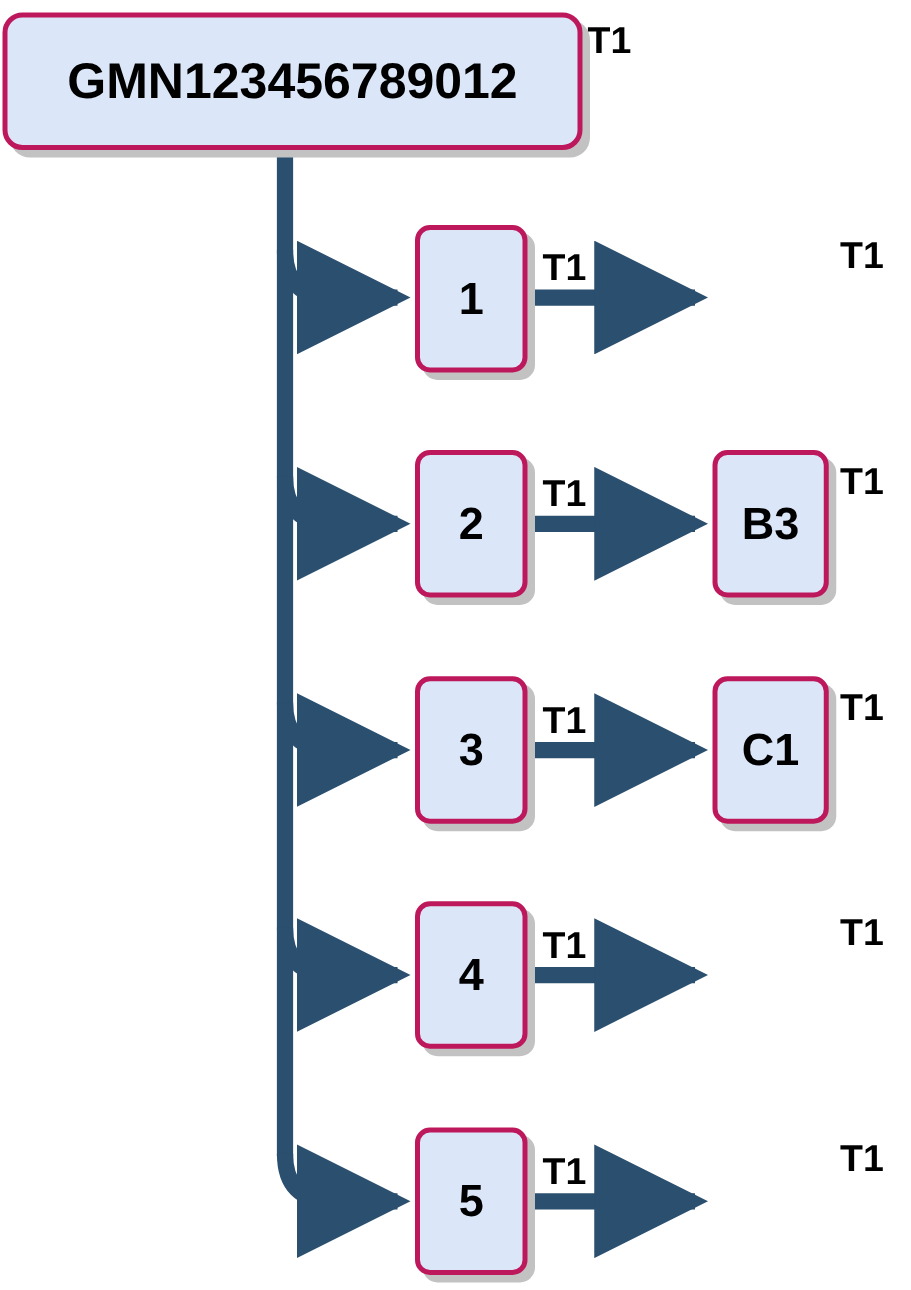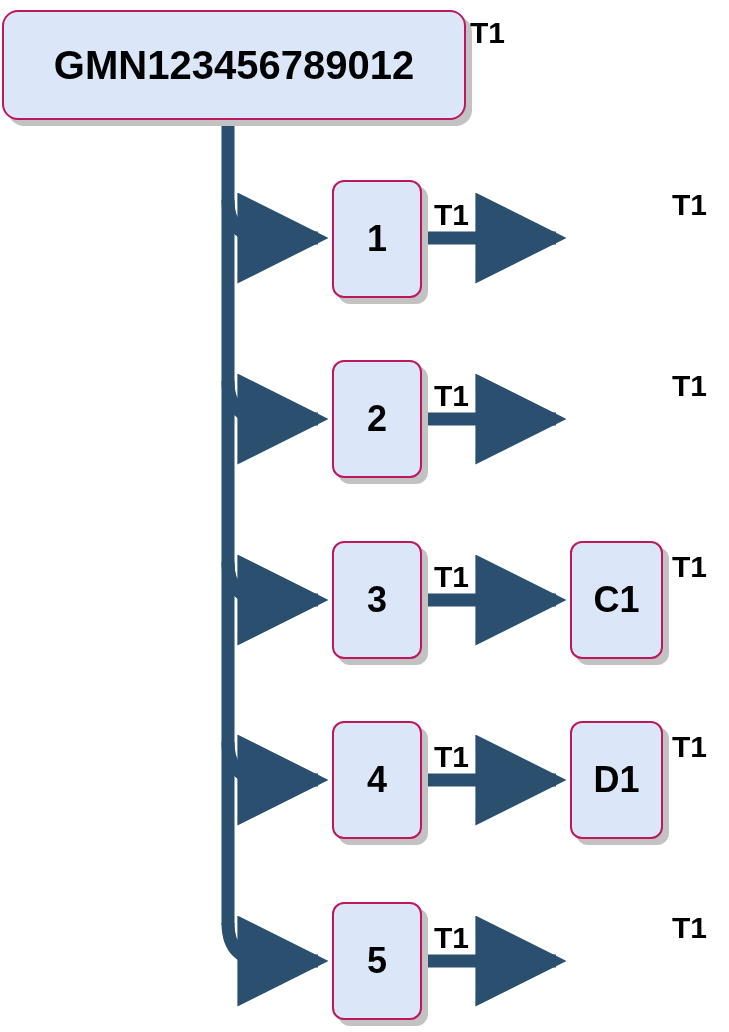--- a/index.html
+++ b/index.html
@@ -23,21 +23,21 @@
     top: 0;
     width: 729px;
     height: 1032px;
     pointer-events: none;
   }
 
   .node {
     position: absolute;
     box-sizing: border-box;
     background: #dbe7f8;
-    border: 2px solid #be185d;
+    border: 4px solid #be185d;
     border-radius: 12px;
     box-shadow: 6px 6px 0 0 #c2c2c2;
     display: flex;
     align-items: center;
     justify-content: center;
     color: #000000;
     font-weight: bold;
     z-index: 2;
   }
   .node-root {
@@ -110,38 +110,38 @@
   <div class="node node-mid" style="top:180px">
     <span>1</span>
   </div>
   <div class="tag tag-edge" style="top:200px">T1</div>
   <div class="tag tag-right" style="top:190px">T1</div>
 
   <div class="node node-mid" style="top:360px">
     <span>2</span>
   </div>
   <div class="tag tag-edge" style="top:381px">T1</div>
+  <div class="node node-right" style="top:360px">
+    <span>B3</span>
+  </div>
   <div class="tag tag-right" style="top:371px">T1</div>
 
   <div class="node node-mid" style="top:541px">
     <span>3</span>
   </div>
   <div class="tag tag-edge" style="top:562px">T1</div>
   <div class="node node-right" style="top:541px">
     <span>C1</span>
   </div>
   <div class="tag tag-right" style="top:552px">T1</div>
 
   <div class="node node-mid" style="top:721px">
     <span>4</span>
   </div>
   <div class="tag tag-edge" style="top:742px">T1</div>
-  <div class="node node-right" style="top:721px">
-    <span>D1</span>
-  </div>
   <div class="tag tag-right" style="top:732px">T1</div>
 
   <div class="node node-mid" style="top:902px">
     <span>5</span>
   </div>
   <div class="tag tag-edge" style="top:923px">T1</div>
   <div class="tag tag-right" style="top:913px">T1</div>
 
 </div>
 

